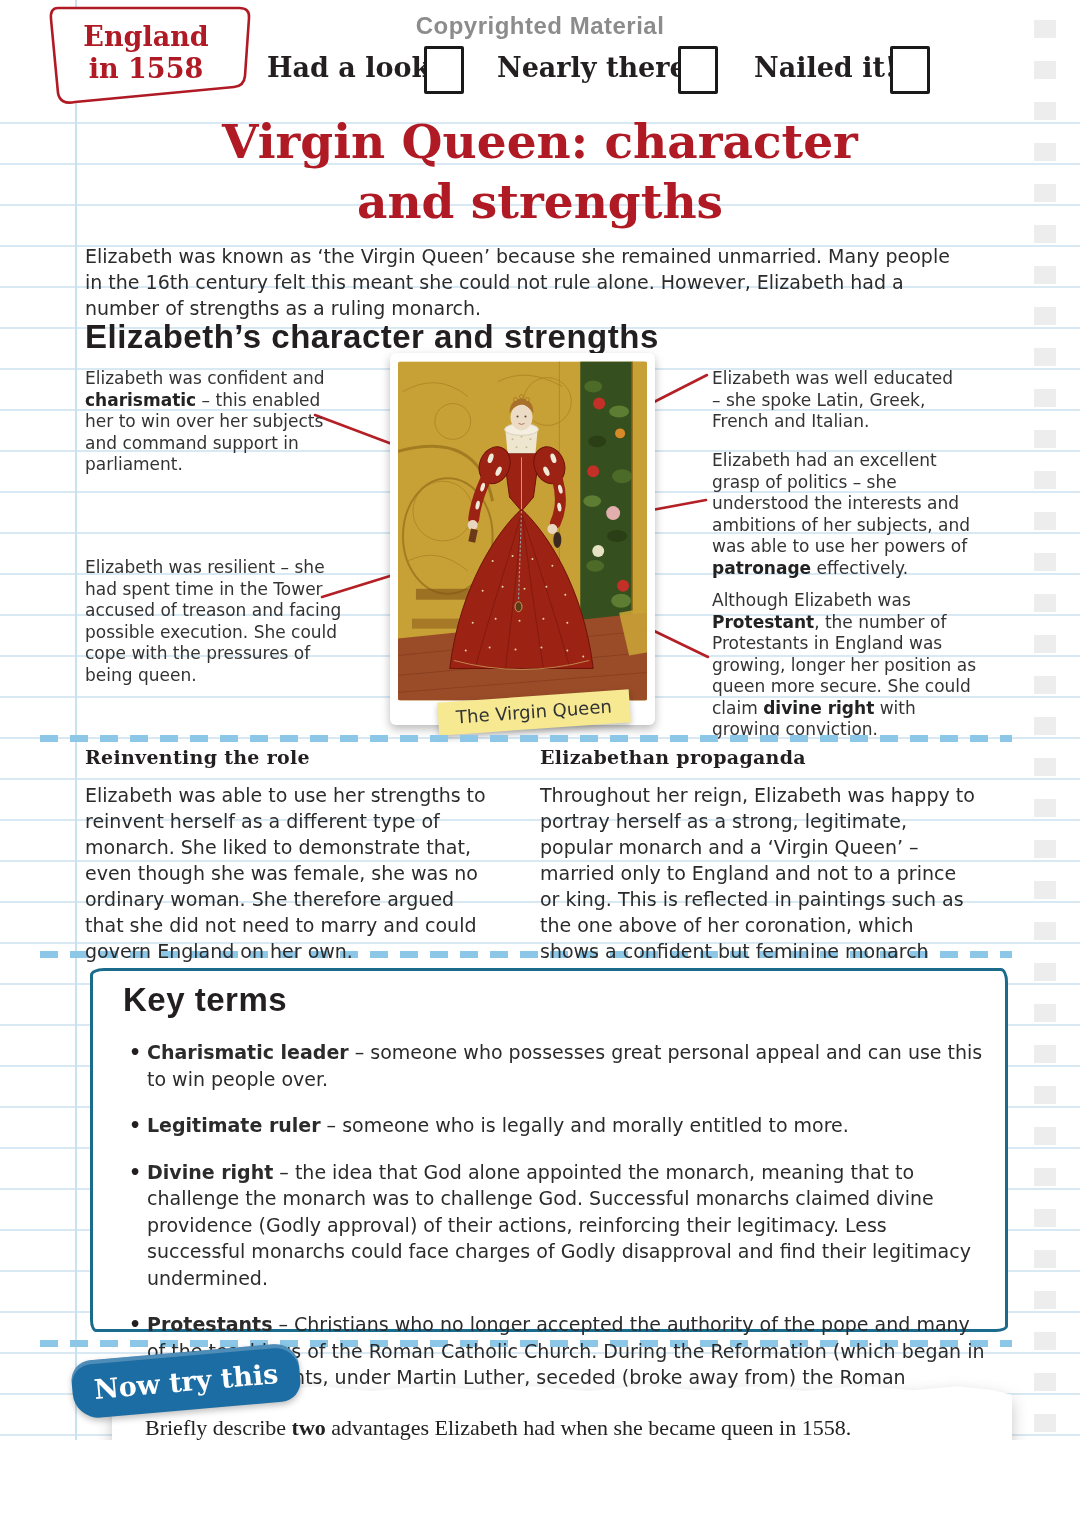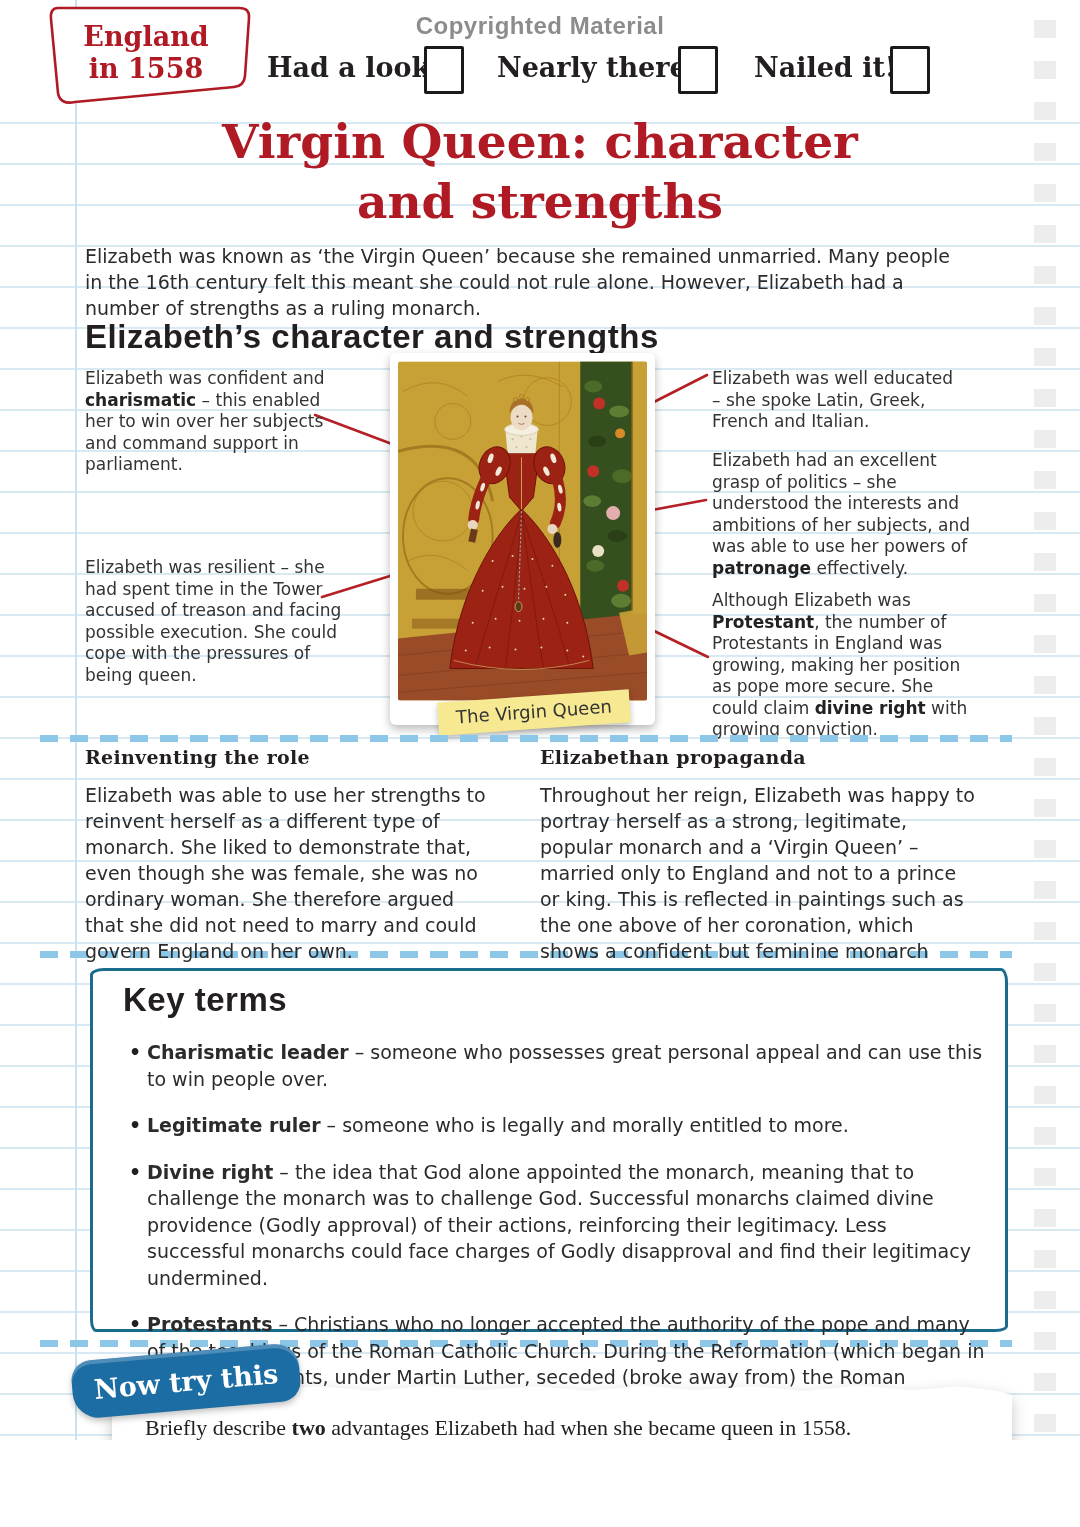--- a/index.html
+++ b/index.html
@@ -231,21 +231,21 @@
 
   <div class="abs callout" style="left:85px;top:368px;width:248px;">
     <span>Elizabeth was confident and </span><b>charismatic</b><span> – this enabled her to win over her subjects and command support in parliament.</span>
   </div>
   <div class="abs callout" style="left:85px;top:545px;width:268px;margin-top:12px;">Elizabeth was resilient – she had spent time in the Tower accused of treason and facing possible execution. She could cope with the pressures of being queen.</div>
   <div class="abs callout" style="left:712px;top:368px;width:242px;">Elizabeth was well educated – she spoke Latin, Greek, French and Italian.</div>
   <div class="abs callout" style="left:712px;top:450px;width:262px;">
     <span>Elizabeth had an excellent grasp of politics – she understood the interests and ambitions of her subjects, and was able to use her powers of </span><b>patronage</b><span> effectively.</span>
   </div>
   <div class="abs callout" style="left:712px;top:590px;width:268px;">
-    <span>Although Elizabeth was </span><b>Protestant</b><span>, the number of Protestants in England was growing, making her position as pope more secure. She could claim </span><b>divine right</b><span> with growing conviction.</span>
+    <span>Although Elizabeth was </span><b>Protestant</b><span>, the number of Protestants in England was growing, longer her position as queen more secure. She could claim </span><b>divine right</b><span> with growing conviction.</span>
   </div>
 
   <div class="abs dash-sep" style="top:735px;"></div>
   <div class="abs dash-sep" style="top:951px;"></div>
   <div class="abs dash-sep" style="top:1340px;"></div>
 
   <div class="abs col-heading" style="left:85px;top:746px;">Reinventing the role</div>
   <div class="abs body-text" style="left:85px;top:782px;width:412px;">Elizabeth was able to use her strengths to reinvent herself as a different type of monarch. She liked to demonstrate that, even though she was female, she was no ordinary woman. She therefore argued that she did not need to marry and could govern England on her own.</div>
   <div class="abs col-heading" style="left:540px;top:746px;">Elizabethan propaganda</div>
   <div class="abs body-text" style="left:540px;top:782px;width:438px;">Throughout her reign, Elizabeth was happy to portray herself as a strong, legitimate, popular monarch and a ‘Virgin Queen’ – married only to England and not to a prince or king. This is reflected in paintings such as the one above of her coronation, which shows a confident but feminine monarch rightfully crowned queen.</div>

